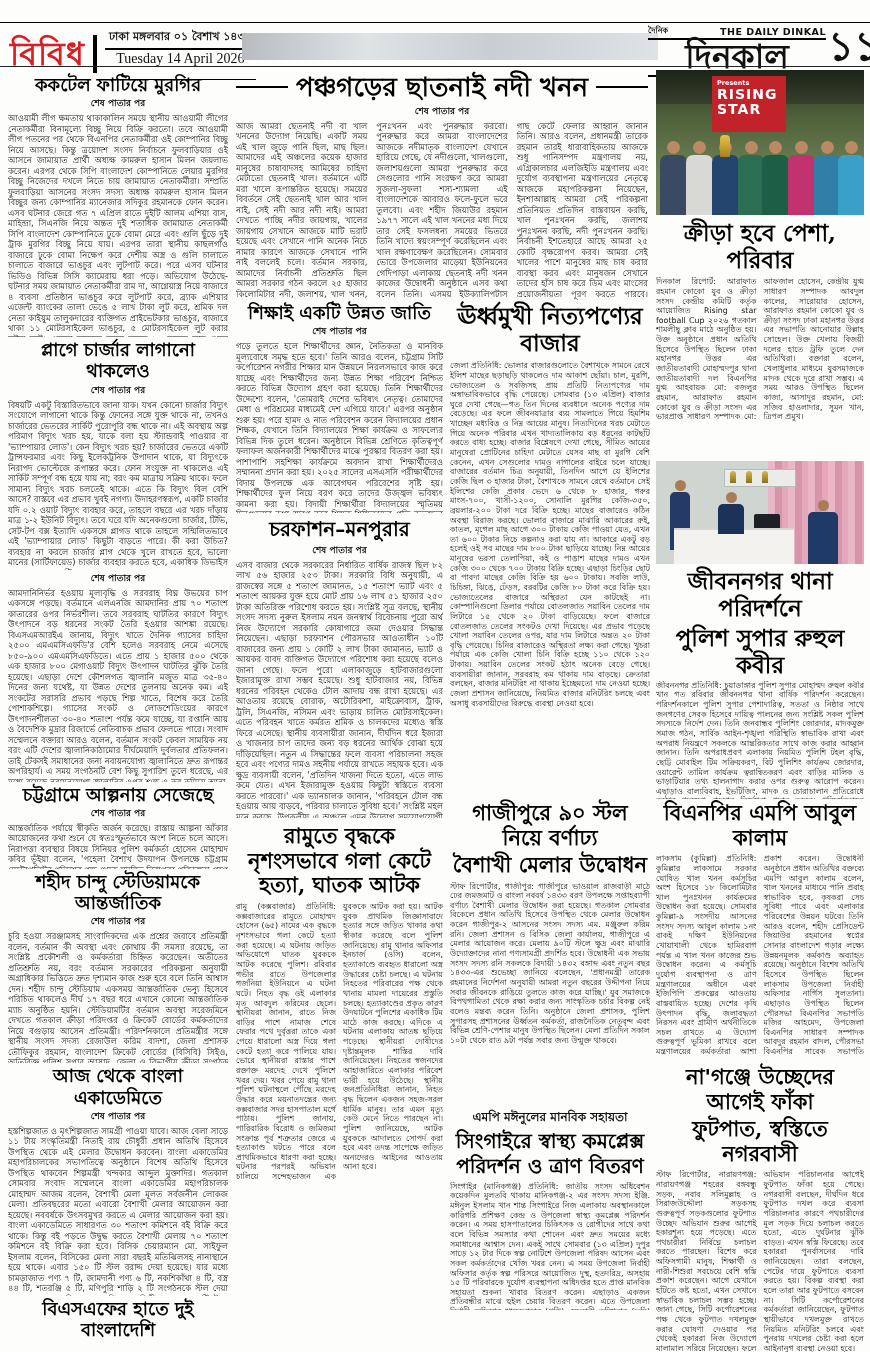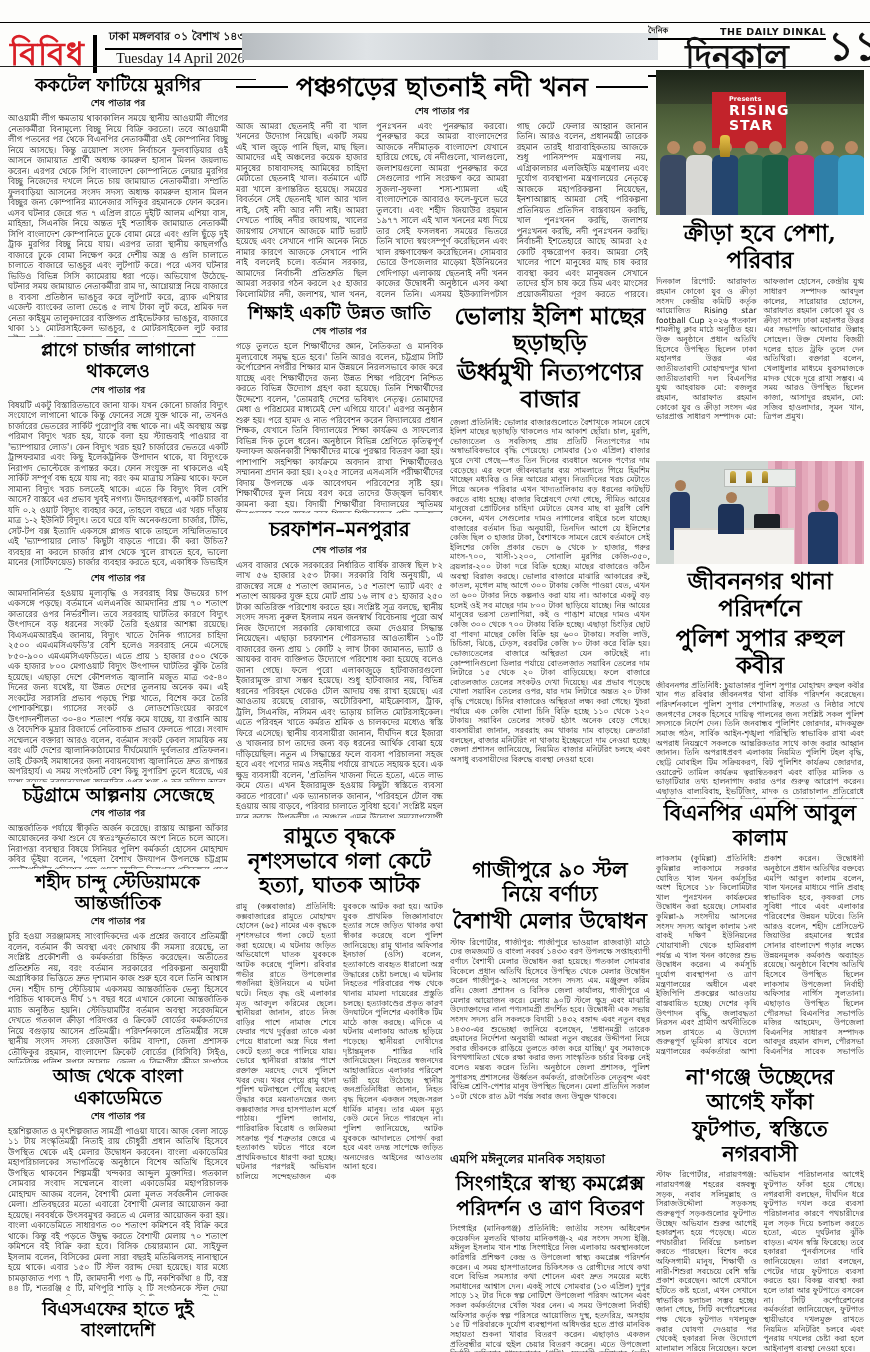--- a/index.html
+++ b/index.html
@@ -28,35 +28,35 @@
         font-family:"DejaVu Serif",serif;line-height:1;}
   .hdr-rule{left:0;top:66px;width:870px;border-top:1px solid #222;}
   
   .hl{font-weight:bold;text-align:center;font-family:"DejaVu Serif",serif;
       color:#000;line-height:1.18;margin:2px 0 0;}
   .hl.s18{font-size:18px;}
   .hl.s20{font-size:20px;}
   .hl.s22{font-size:21px;}
   .hl.s24{font-size:23px;}
   .cont{font-size:9px;font-weight:bold;text-align:center;margin:1px 0 2px;}
-  .kicker{font-size:12px;font-weight:bold;text-align:left;margin:7px 0 0;}
+  .kicker{font-size:12px;font-weight:bold;text-align:center;margin:21px 0 0;}
   .bd{text-align:justify;font-size:8.4px;line-height:1.25;overflow:hidden;color:#141414;}
   .bd.small{font-size:7.9px;line-height:1.22;}
   .cols2{column-count:2;column-gap:7px;}
   .cols3{column-count:3;column-gap:9px;}
   .col{position:absolute;}
   .rule-head{display:flex;align-items:center;gap:8px;}
   .rule-head:before,.rule-head:after{content:"";flex:1;border-top:2px solid #000;}
   
   .photo{position:relative;overflow:hidden;background:#6b7a55;}
   .p1{width:208px;height:145px;background:linear-gradient(180deg,#2f3b26,#51633c 35%,#6e8054 70%,#7d8a60);}
   .p1-canopy{position:absolute;left:0;top:0;width:100%;height:34px;
       background:linear-gradient(180deg,#1c2418,#37402c);}
-  .p1-banner{position:absolute;left:56px;top:22px;width:74px;height:56px;background:#c2232b;
-      color:#fff;text-align:left;padding:3px 17px;box-sizing:border-box;}
+  .p1-banner{position:absolute;left:56px;top:6px;width:74px;height:56px;background:#c2232b;
+      color:#fff;text-align:left;padding:3px 5px;box-sizing:border-box;}
   .p1-banner .sm{display:block;font-size:6.5px;font-weight:bold;}
   .p1-banner .lg{display:block;font-size:14px;font-weight:bold;letter-spacing:1px;line-height:1.1;}
   .person{position:absolute;bottom:0;width:30px;}
   .person .head{width:13px;height:13px;border-radius:50%;background:#b98a63;margin:0 auto;}
   .person .torso{width:27px;height:60px;border-radius:7px 7px 0 0;margin:1px auto 0;}
   .trophy{position:absolute;width:10px;height:22px;background:linear-gradient(180deg,#e8c24a,#a8821e);
       border-radius:4px 4px 1px 1px;}
   .p2{width:208px;height:103px;background:#cfd6d2;}
   .p2-curtain{position:absolute;right:0;top:0;width:46%;height:100%;
       background:repeating-linear-gradient(90deg,#eab7c6 0 7px,#d795ab 7px 14px,#e4a8ba 14px 20px);}
@@ -169,21 +169,20 @@
 
     <div style="margin-top:6px">
       <div class="hl s22">রামুতে বৃদ্ধকে নৃশংসভাবে গলা কেটে হত্যা, ঘাতক আটক</div>
       <div class="bd cols2 small" style="height:420px;margin-top:4px">রামু (কক্সবাজার) প্রতিনিধি: কক্সবাজারের রামুতে মোহাম্মদ হোসেন (৬৫) নামের এক বৃদ্ধকে নৃশংসভাবে গলা কেটে হত্যা করা হয়েছে। এ ঘটনায় জড়িত অভিযোগে ঘাতক যুবককে আটক করেছে পুলিশ। রবিবার গভীর রাতে উপজেলার গর্জনিয়া ইউনিয়নে এ ঘটনা ঘটে। নিহত বৃদ্ধ ওই এলাকার মৃত আবদুল করিমের ছেলে। স্থানীয়রা জানান, রাতে নিজ বাড়ির পাশে নামাজ শেষে ফেরার পথে দুর্বৃত্তরা তাকে একা পেয়ে ধারালো অস্ত্র দিয়ে গলা কেটে হত্যা করে পালিয়ে যায়। ভোরে স্থানীয়রা রাস্তার পাশে রক্তাক্ত মরদেহ দেখে পুলিশে খবর দেয়। খবর পেয়ে রামু থানা পুলিশ ঘটনাস্থলে পৌঁছে মরদেহ উদ্ধার করে ময়নাতদন্তের জন্য কক্সবাজার সদর হাসপাতাল মর্গে পাঠায়। পুলিশ জানায়, পারিবারিক বিরোধ ও জমিজমা সংক্রান্ত পূর্ব শত্রুতার জেরে এ হত্যাকাণ্ড ঘটতে পারে বলে প্রাথমিকভাবে ধারণা করা হচ্ছে। ঘটনার পরপরই অভিযান চালিয়ে সন্দেহভাজন এক যুবককে আটক করা হয়। আটক যুবক প্রাথমিক জিজ্ঞাসাবাদে হত্যার সঙ্গে জড়িত থাকার কথা স্বীকার করেছে বলে পুলিশ জানিয়েছে। রামু থানার অফিসার ইনচার্জ (ওসি) বলেন, হত্যাকাণ্ডে ব্যবহৃত ধারালো অস্ত্র উদ্ধারের চেষ্টা চলছে। এ ঘটনায় নিহতের পরিবারের পক্ষ থেকে থানায় মামলা দায়েরের প্রস্তুতি চলছে। হত্যাকাণ্ডের প্রকৃত কারণ উদঘাটনে পুলিশের একাধিক টিম মাঠে কাজ করছে। এদিকে এ ঘটনায় এলাকায় আতঙ্ক ছড়িয়ে পড়েছে। স্থানীয়রা দোষীদের দৃষ্টান্তমূলক শাস্তির দাবি জানিয়েছেন। নিহতের স্বজনদের আহাজারিতে এলাকার পরিবেশ ভারী হয়ে উঠেছে। স্থানীয় জনপ্রতিনিধিরা জানান, নিহত বৃদ্ধ ছিলেন একজন সহজ-সরল ধার্মিক মানুষ। তার এমন মৃত্যু কেউ মেনে নিতে পারছেন না। পুলিশ জানিয়েছে, আটক যুবককে আদালতে সোপর্দ করা হবে এবং তদন্ত সাপেক্ষে জড়িত অন্যদেরও আইনের আওতায় আনা হবে।</div>
     </div>
   </div>
 
   <div class="col" style="left:450px;top:300px;width:200px;">
 
     <div>
-      <div class="hl s24">ভোলায় ইলিশ মাছের ছড়াছড়ি</div>
       <div class="hl s24">ঊর্ধ্বমুখী নিত্যপণ্যের বাজার</div>
       <div class="bd small" style="height:438px;margin-top:5px">জেলা প্রতিনিধি: ভোলার বাজারগুলোতে বৈশাখকে সামনে রেখে ইলিশ মাছের ছড়াছড়ি থাকলেও দাম আকাশ ছোঁয়া। চাল, মুরগি, ভোজ্যতেল ও সবজিসহ প্রায় প্রতিটি নিত্যপণ্যের দাম অস্বাভাবিকভাবে বৃদ্ধি পেয়েছে। সোমবার (১৩ এপ্রিল) বাজার ঘুরে দেখা গেছে—গত তিন দিনের ব্যবধানে অনেক পণ্যের দাম বেড়েছে। এর ফলে জীবনযাত্রার ব্যয় সামলাতে গিয়ে হিমশিম খাচ্ছেন মধ্যবিত্ত ও নিম্ন আয়ের মানুষ। নিত্যদিনের খরচ মেটাতে গিয়ে অনেক পরিবার এখন খাদ্যতালিকায় বড় ধরনের কাটছাঁট করতে বাধ্য হচ্ছে। বাজার বিশ্লেষণে দেখা গেছে, সীমিত আয়ের মানুষেরা প্রোটিনের চাহিদা মেটাতে যেসব মাছ বা মুরগি বেশি কেনেন, এখন সেগুলোর দামও নাগালের বাইরে চলে যাচ্ছে। বাজারের বর্তমান চিত্র অনুযায়ী, তিনদিন আগে যে ইলিশের কেজি ছিল ৩ হাজার টাকা, বৈশাখকে সামনে রেখে বর্তমানে সেই ইলিশের কেজি প্রকার ভেদে ৬ থেকে ৮ হাজার, গরুর মাংস-৭০০, খাসী-১২০০, সোনালি মুরগির কেজি-৩৫০, ব্রয়লার-২০০ টাকা দরে বিক্রি হচ্ছে। মাছের বাজারেও কঠিন অবস্থা বিরাজ করছে। ভোলার বাজারে মাঝারি আকারের রুই, কাতল, মৃগেল মাছ আগে ৩০০ টাকায় কেজি পাওয়া যেত, এখন তা ৬০০ টাকার নিচে কল্পনাও করা যায় না। আকারে একটু বড় হলেই ওই সব মাছের দাম ৮০০ টাকা ছাড়িয়ে যাচ্ছে। নিম্ন আয়ের মানুষের ভরসা তেলাপিয়া, কই ও পাঙাশ মাছের দামও এখন কেজি ৩০০ থেকে ৭০০ টাকায় বিক্রি হচ্ছে। এছাড়া চিংড়ির ছোট বা পাবদা মাছের কেজি বিক্রি হয় ৬০০ টাকায়। সবজি লাউ, চিচিঙ্গা, ঝিঙে, ঢেঁড়স, বরবটির কেজি ৮০ টাকা করে বিক্রি হয়। ভোজ্যতেলের বাজারে অস্থিরতা যেন কাটছেই না। কোম্পানিগুলো ডিলার পর্যায়ে বোতলজাত সয়াবিন তেলের দাম লিটারে ১৫ থেকে ২০ টাকা বাড়িয়েছে। ফলে বাজারে বোতলজাত তেলের সংকটও দেখা দিয়েছে। এর প্রভাব পড়েছে খোলা সয়াবিন তেলের ওপর, যার দাম লিটারে অন্তত ২০ টাকা বৃদ্ধি পেয়েছে। চিনির বাজারেও অস্থিরতা লক্ষ্য করা গেছে। খুচরা পর্যায়ে এক কেজি খোলা চিনি বিক্রি হচ্ছে ১১০ থেকে ১২০ টাকায়। সয়াবিন তেলের সংকট হঠাৎ অনেক বেড়ে গেছে। ব্যবসায়ীরা জানান, সরবরাহ কম থাকায় দাম বাড়ছে। ক্রেতারা বলছেন, বাজার মনিটরিং না থাকায় ইচ্ছেমতো দাম নেওয়া হচ্ছে। জেলা প্রশাসন জানিয়েছে, নিয়মিত বাজার মনিটরিং চলছে এবং অসাধু ব্যবসায়ীদের বিরুদ্ধে ব্যবস্থা নেওয়া হবে।</div>
     </div>
 
     <div style="margin-top:0">
       <div class="hl s22">গাজীপুরে ৯০ স্টল নিয়ে বর্ণাঢ্য</div>
       <div class="hl s22">বৈশাখী মেলার উদ্বোধন</div>
       <div class="bd small" style="height:205px;margin-top:4px">স্টাফ রিপোর্টার, গাজীপুর: গাজীপুরে ভাওয়াল রাজবাড়ী মাঠে ঢের জমজমাট ও বাংলা নববর্ষ ১৪৩৩ বরণ উপলক্ষে সপ্তাহব্যাপী বর্ণাঢ্য বৈশাখী মেলার উদ্বোধন করা হয়েছে। গতকাল সোমবার বিকেলে প্রধান অতিথি হিসেবে উপস্থিত থেকে মেলার উদ্বোধন করেন গাজীপুর-২ আসনের সংসদ সদস্য এম. মঞ্জুরুল করিম রনি। জেলা প্রশাসন ও বিসিক জেলা কার্যালয়, গাজীপুরে এ মেলার আয়োজন করে। মেলায় ৯০টি স্টলে ক্ষুদ্র এবং মাঝারি উদ্যোক্তাদের নানা পণ্যসামগ্রী প্রদর্শিত হবে। উদ্বোধনী এক সভায় সংসদ সদস্য রনি সকলকে বিদায়ী ১৪৩২ বঙ্গাব্দ এবং নতুন বছর ১৪৩৩-এর শুভেচ্ছা জানিয়ে বলেছেন, 'প্রধানমন্ত্রী তারেক রহমানের নির্দেশনা অনুযায়ী আমরা নতুন বছরের উদ্দীপনা নিয়ে সবার জীবনকে রাঙিয়ে তুলতে কাজ করে যাচ্ছি।' যুব সমাজকে বিপথগামিতা থেকে রক্ষা করার জন্য সাংস্কৃতিক চর্চার বিকল্প নেই বলেও মন্তব্য করেন তিনি। অনুষ্ঠানে জেলা প্রশাসক, পুলিশ সুপারসহ প্রশাসনের ঊর্ধ্বতন কর্মকর্তা, রাজনৈতিক নেতৃবৃন্দ এবং বিভিন্ন শ্রেণি-পেশার মানুষ উপস্থিত ছিলেন। মেলা প্রতিদিন সকাল ১০টা থেকে রাত ৯টা পর্যন্ত সবার জন্য উন্মুক্ত থাকবে।</div>
     </div>
 

